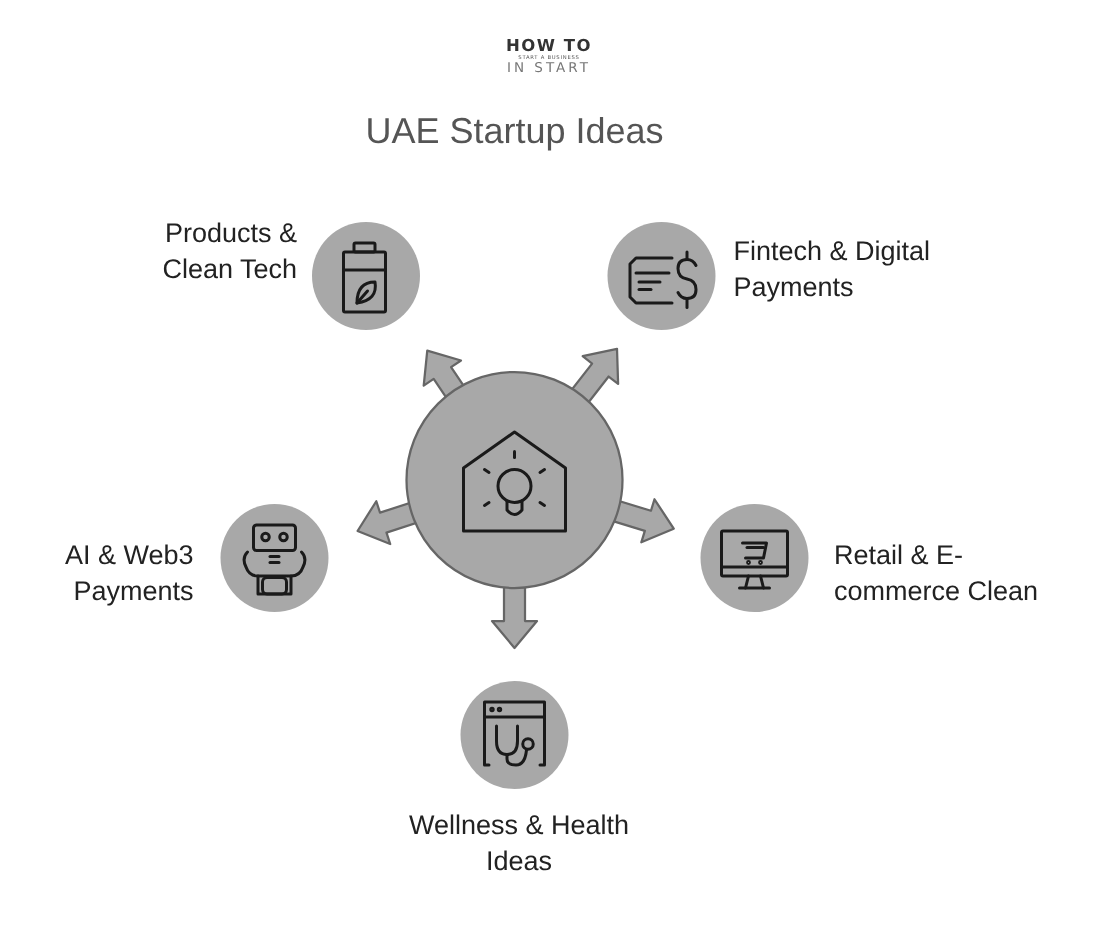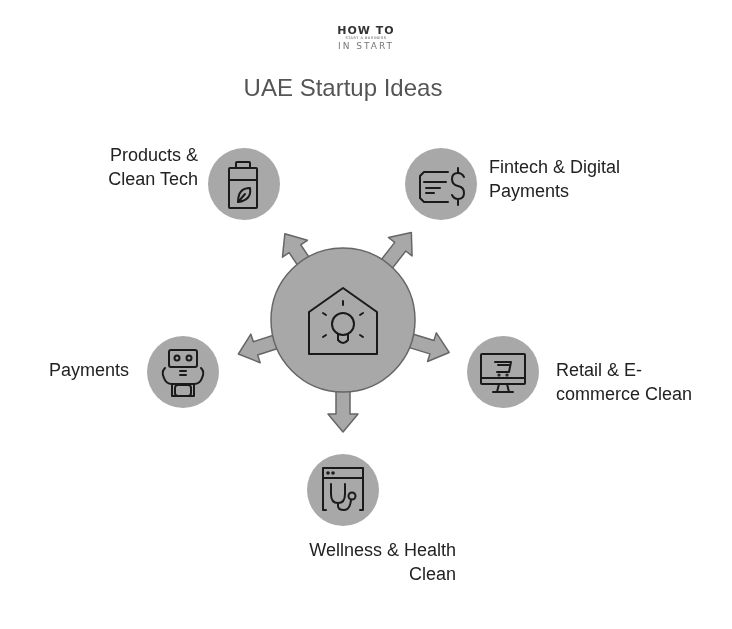--- a/index.html
+++ b/index.html
@@ -125,24 +125,25 @@
   <div>Products &amp;</div>
   <div>Clean Tech</div>
 </div>
 
 <div class="label" style="left:489px; top:155px; width:180px;">
   <div>Fintech &amp; Digital</div>
   <div>Payments</div>
 </div>
 
 <div class="label right-align" style="left:20px; top:358px; width:109px;">
+  <div>AI &amp; Web3</div>
   <div>Payments</div>
 </div>
 
 <div class="label" style="left:556px; top:358px; width:170px;">
   <div>Retail &amp; E-</div>
   <div>commerce Clean</div>
 </div>
 
-<div class="label center" style="left:256px; top:538px; width:200px;text-align:right;">
+<div class="label center" style="left:246px; top:538px; width:200px;">
   <div>Wellness &amp; Health</div>
-  <div>Clean</div>
+  <div>Ideas</div>
 </div>
 
 </body></html>

